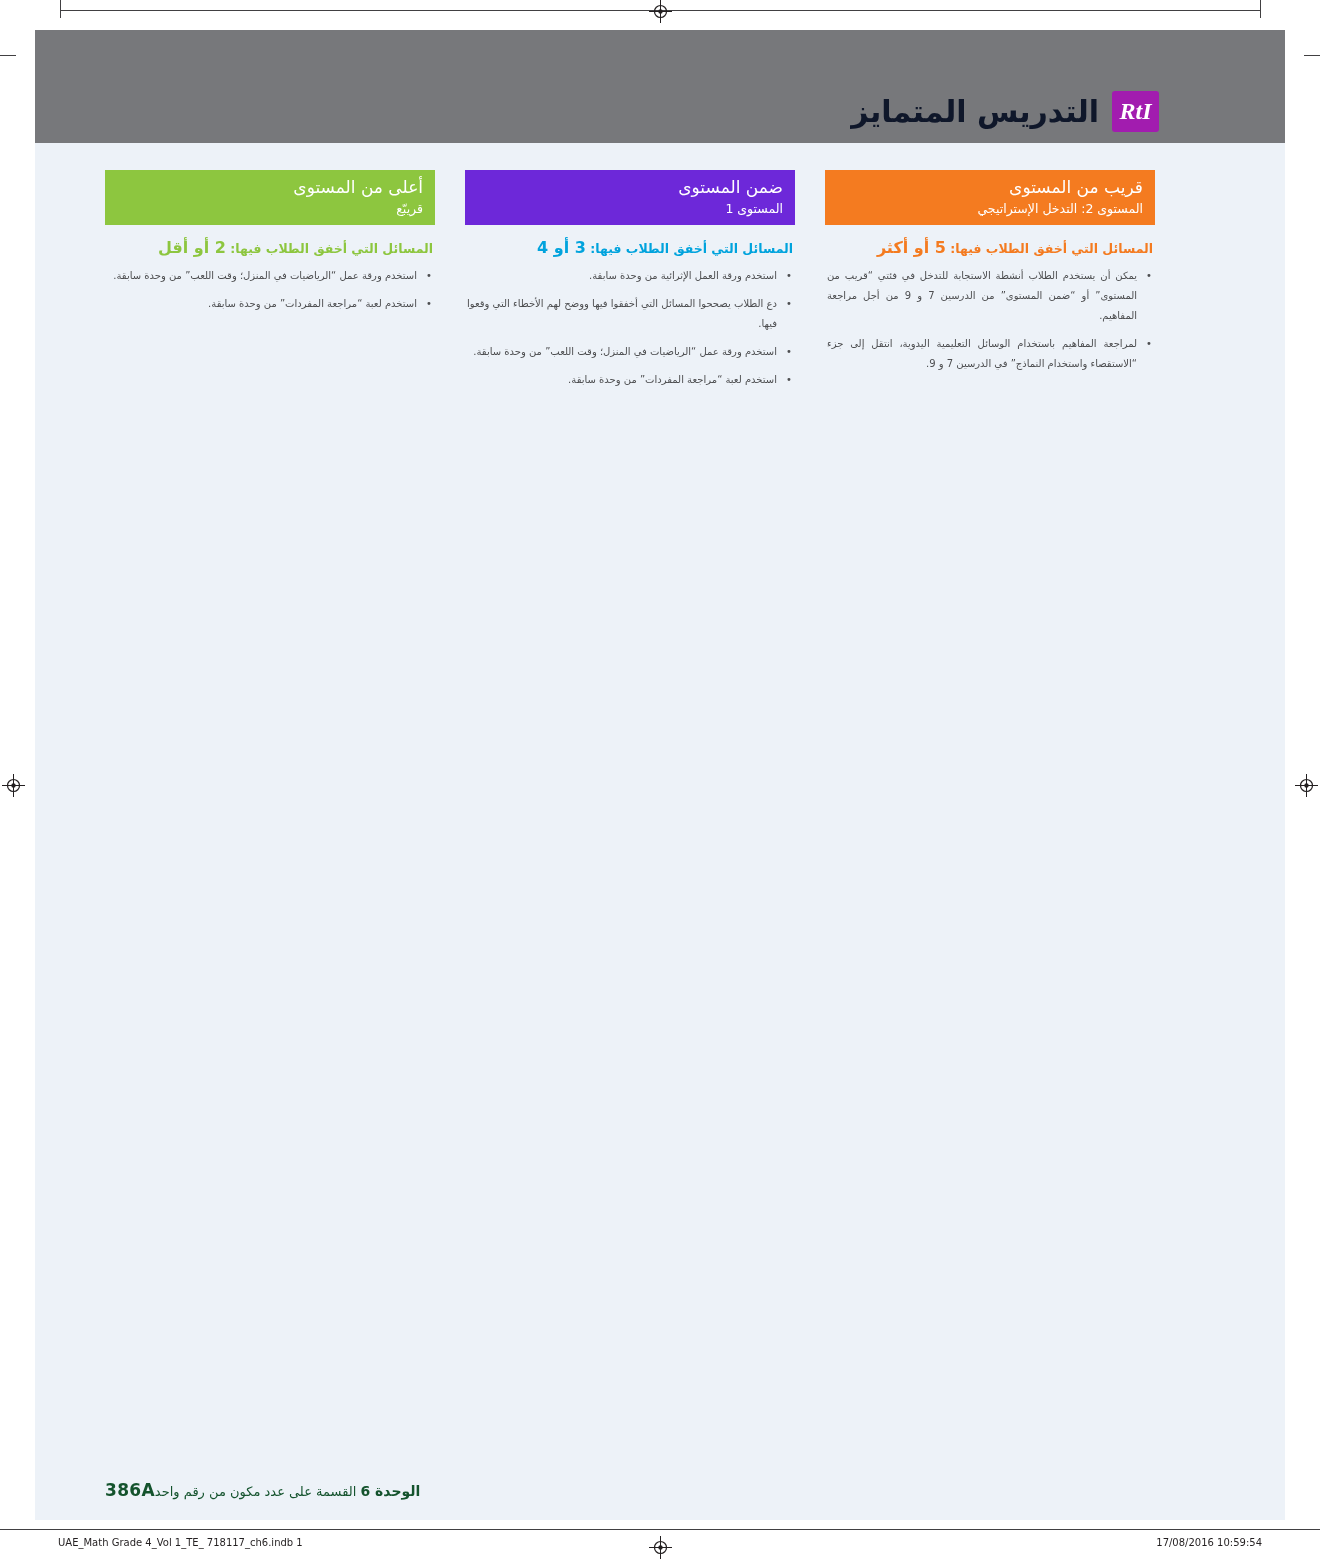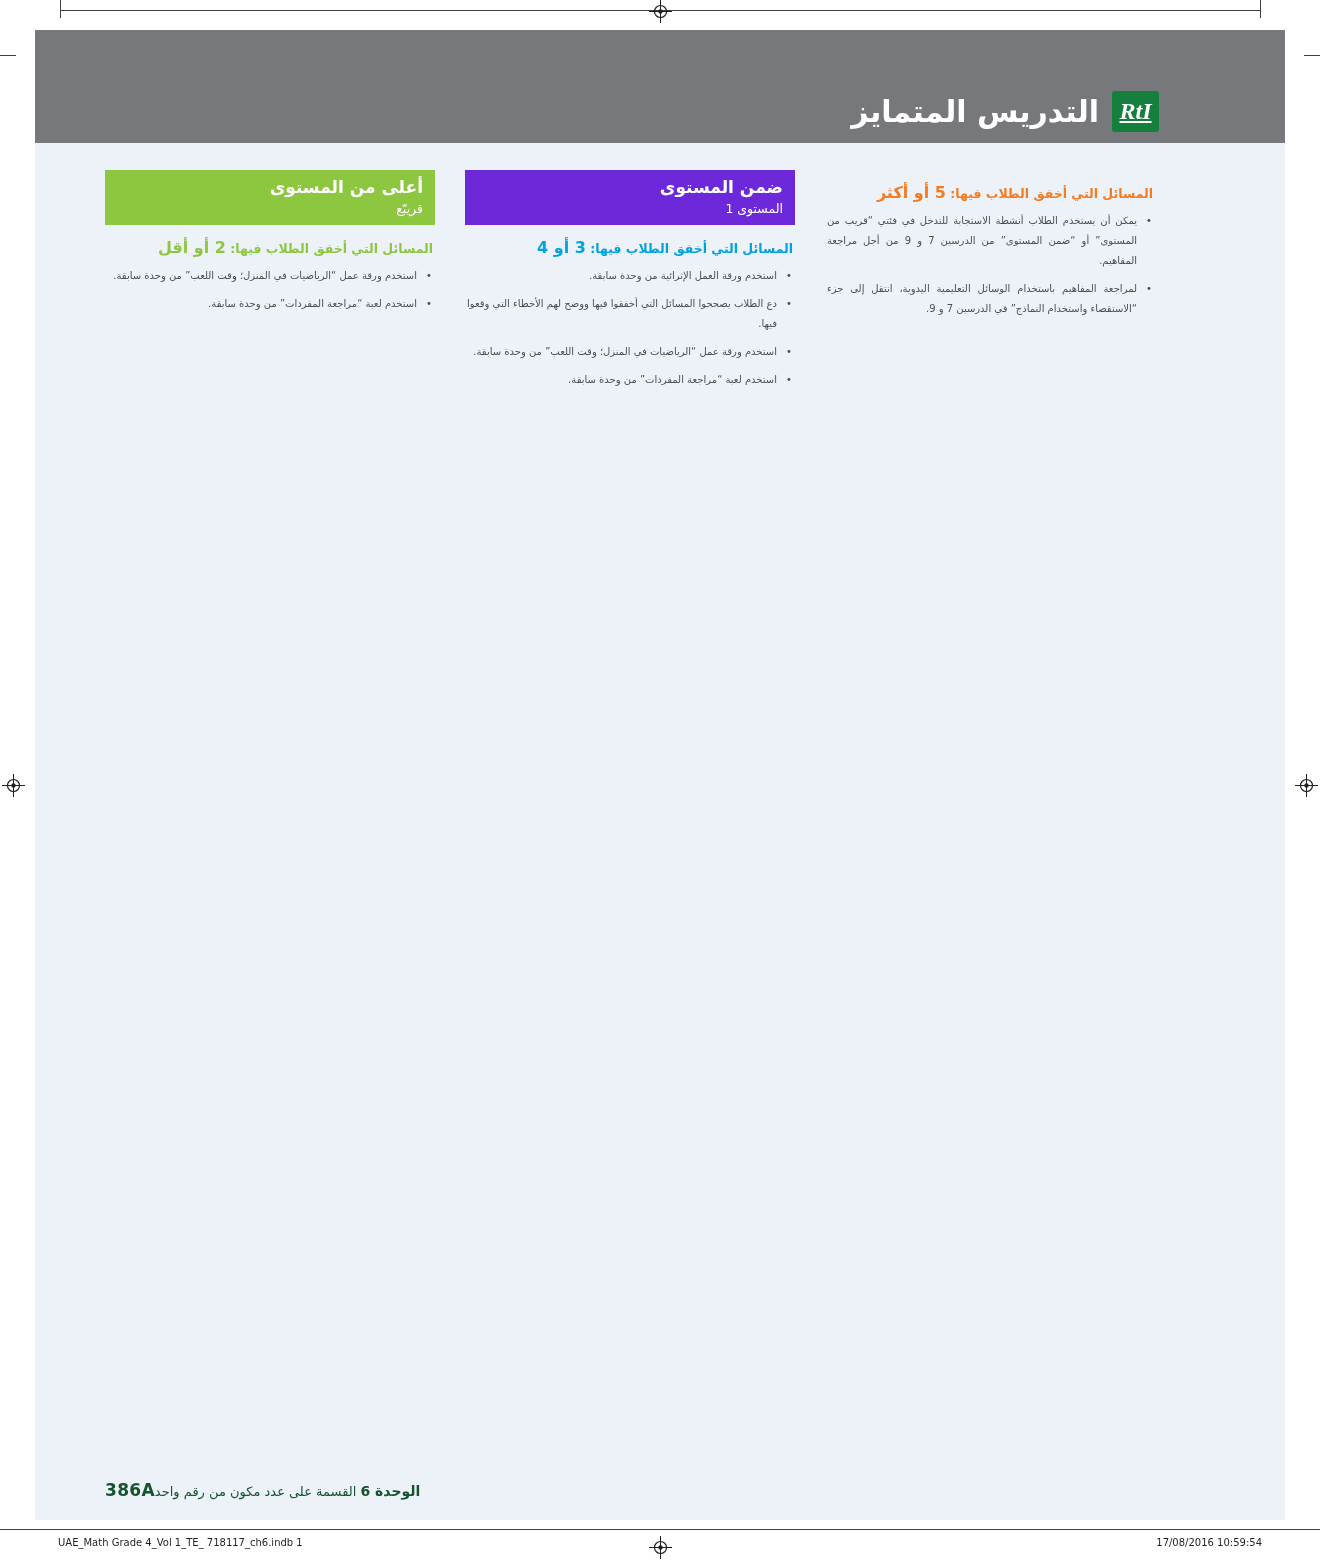--- a/index.html
+++ b/index.html
@@ -21,27 +21,27 @@
 
   
   .band { position: absolute; left: 0; top: 0; right: 0; height: 113px; background: #77787b; }
   .band-inner { position: absolute; right: 126px; bottom: 11px; display: flex; align-items: center; gap: 13px; direction: rtl; }
   .rti-logo {
     width: 47px; height: 41px; border-radius: 3px; background: #d7282f;
     color: #ffffff; font-family: "Liberation Serif", serif; font-weight: bold; font-style: italic;
     font-size: 24px; display: flex; align-items: center; justify-content: center;
     flex: 0 0 auto;
   }
-  .band-title { color: #ffffff; font-size: 30px; font-weight: bold; line-height: 1.25; }
+  .band-title { color: #0f172a; font-size: 30px; font-weight: bold; line-height: 1.25; }
 
   
   .columns { position: absolute; top: 140px; right: 130px; width: 1050px; display: flex; gap: 30px; direction: rtl; }
   .col { width: 330px; }
   .col-head { color: #ffffff; padding: 7px 12px 9px; }
-  .col-title { font-size: 17px; font-weight: bold; line-height: 1.25; }
+  .col-title { font-size: 17px; font-weight: normal; line-height: 1.25; }
   .col-sub { font-size: 12.5px; margin-top: 3px; line-height: 1.2; }
   .criteria { margin-top: 13px; padding: 0 2px; font-size: 12.5px; font-weight: bold; direction: rtl; }
   .criteria .crit-num { font-size: 16px; }
   .bullets { margin-top: 9px; list-style: none; padding: 0 2px; direction: rtl; }
   .bullets li {
     position: relative; padding-right: 16px; margin-bottom: 8px;
     font-size: 10px; line-height: 2.0; color: #4d4e50; text-align: justify;
   }
   .bullets li::before { content: "\2022"; position: absolute; right: 1px; top: 0; color: #4d4e50; }
 
@@ -92,28 +92,32 @@
     <line x1="11.5" y1="0" x2="11.5" y2="23" stroke="#231f20" stroke-width="1"></line>
     <line x1="0" y1="11.5" x2="23" y2="11.5" stroke="#231f20" stroke-width="1"></line>
     <circle cx="11.5" cy="11.5" r="6" fill="none" stroke="#231f20" stroke-width="1.2"></circle>
     <circle cx="11.5" cy="11.5" r="2.2" fill="#231f20"></circle>
   </svg>
 
   <div class="page" style="background-color: rgb(237, 242, 248);">
 
     <header class="band" style="background-color: rgb(119, 120, 123);">
       <div class="band-inner">
-        <span class="rti-logo" style="background-color: #15803d; text-decoration: underline;">RtI</span>
+        <span class="rti-logo" style="background-color: #a21caf;">RtI</span>
         <h1 class="band-title">التدريس المتمايز</h1>
       </div>
     </header>
 
     <main class="columns">
 
       <section class="col">
+        <div class="col-head" style="background-color: rgb(244, 123, 32);">
+          <div class="col-title">قريب من المستوى</div>
+          <div class="col-sub">المستوى 2: التدخل الإستراتيجي</div>
+        </div>
         <p class="criteria" style="color: rgb(244, 123, 32);">
           <span>المسائل التي أخفق الطلاب فيها:</span>
           <span class="crit-num">5 أو أكثر</span>
         </p>
         <ul class="bullets">
           <li>يمكن أن يستخدم الطلاب أنشطة الاستجابة للتدخل في فئتي “قريب من المستوى” أو “ضمن المستوى” من الدرسين 7 و 9 من أجل مراجعة المفاهيم.</li>
           <li>لمراجعة المفاهيم باستخدام الوسائل التعليمية اليدوية، انتقل إلى جزء “الاستقصاء واستخدام النماذج” في الدرسين 7 و 9.</li>
         </ul>
       </section>
 

